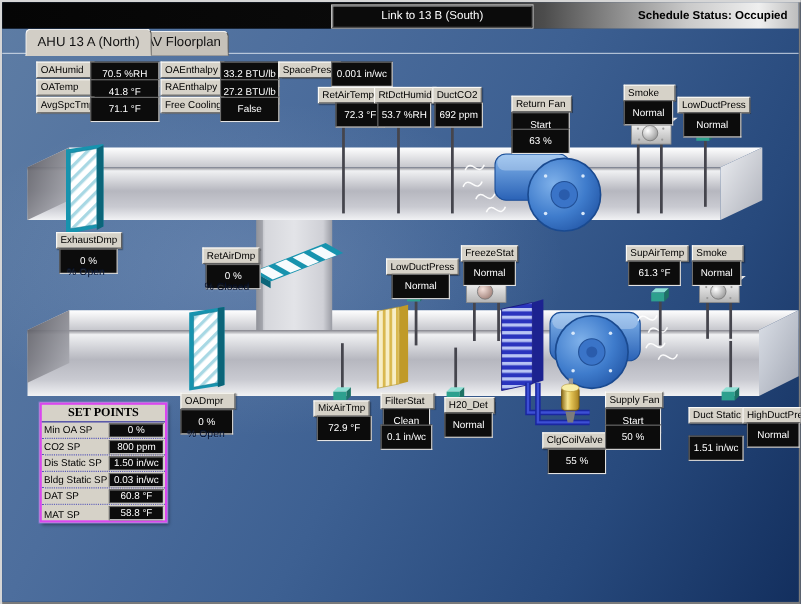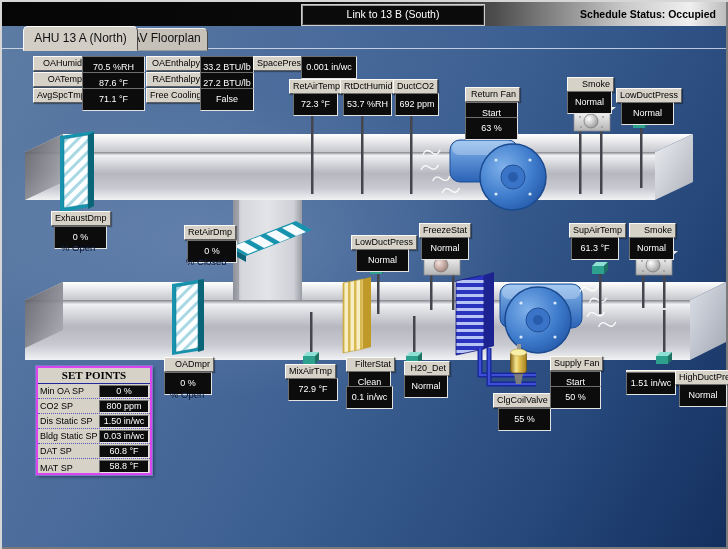--- a/index.html
+++ b/index.html
@@ -19,21 +19,21 @@
   #schedule{position:absolute;right:10px;top:6px;color:#000;font-size:10.5px;font-weight:bold;white-space:nowrap;}
   .tab{position:absolute;text-align:center;color:#111;background:#d2cec6;
     border:1px solid;border-color:#fafafa #474747 #d2cec6 #fafafa;border-radius:5px 5px 0 0;
     font-size:12px;cursor:pointer;white-space:nowrap;}
   #tab1{left:3px;top:26px;width:113px;height:23px;line-height:22px;z-index:41;margin-left:20px;}
   #tab2{left:118px;top:28px;width:88px;height:21px;line-height:19px;z-index:40;background:#c5c1b9;
     border-color:#efefef #474747 #9a9a9a #efefef;text-align:center;}
   #pageline{position:absolute;left:2px;top:48px;width:724px;height:1px;background:rgba(235,240,248,.75);z-index:39;}
   #diagram{position:absolute;left:0;top:0;width:728px;height:549px;z-index:5;pointer-events:none;}
   .lbl{position:absolute;background:#d6d2c8;color:#000;font-size:9px;line-height:11px;
-    padding:1px 3px;text-align:right;white-space:nowrap;z-index:30;
+    padding:1px 3px;text-align:left;white-space:nowrap;z-index:30;
     border:1px solid;border-color:#fbfaf7 #5e5e5e #5e5e5e #fbfaf7;box-shadow:1px 1px 1px rgba(0,0,0,.35);}
   .val{position:absolute;background:#0c0c0c;color:#fff;font-size:9px;line-height:11px;
     padding:5px 2px;text-align:center;white-space:nowrap;z-index:30;
     border:1px solid;border-color:#6f6f6f #e4e4e4 #e4e4e4 #6f6f6f;}
   .note{position:absolute;color:#05102c;font-size:9.5px;z-index:30;white-space:nowrap;text-shadow:0 1px 1px rgba(120,150,190,.4);}
   #setpoints{position:absolute;left:36px;top:366px;width:112px;z-index:30;background:#d6d2c8;
     border:2px solid #d946ef;box-shadow:0 0 0 1px #7a7ac8, 2px 2px 3px rgba(0,0,0,.4);}
   #setpoints .title{font-family:"Liberation Serif",serif;font-weight:bold;font-size:11px;
     text-align:center;height:15px;line-height:15px;border-bottom:1px solid #26269c;color:#000;}
   #setpoints .sprow{display:flex;align-items:center;height:14px;border-bottom:1px dotted #5858b8;}
@@ -287,36 +287,36 @@
       <rect x="517" y="344" width="4" height="9" fill="#9a9a9a"></rect>
       <polygon points="514,374 523,374 521,384 516,384" fill="#7c7c7c"></polygon>
       <rect x="510.5" y="352" width="16" height="21" rx="3" fill="url(#gGold)" stroke="#6e5410" stroke-width="0.75"></rect>
       <ellipse cx="518.5" cy="352.5" rx="8" ry="3.5" fill="#f8efa8" stroke="#b09030" stroke-width="0.5"></ellipse>
     </g>
   </svg>
 
   <div class="lbl" style="left:33px;top:56px;width:45px">OAHumid</div>
   <div class="val" style="left:82px;top:56px;width:57px">70.5 %RH</div>
   <div class="lbl" style="left:33px;top:72px;width:45px">OATemp</div>
-  <div class="val" style="left:82px;top:72px;width:57px">87.6 °F</div>
+  <div class="val" style="left:82px;top:72px;width:57px">41.8 °F</div>
   <div class="lbl" style="left:33px;top:88px;width:45px">AvgSpcTmp</div>
   <div class="val" style="left:82px;top:88px;width:57px">71.1 °F</div>
 
   <div class="lbl" style="left:146px;top:56px;width:50px">OAEnthalpy</div>
   <div class="val" style="left:200px;top:56px;width:48px">33.2 BTU/lb</div>
   <div class="lbl" style="left:146px;top:72px;width:50px">RAEnthalpy</div>
   <div class="val" style="left:200px;top:72px;width:48px">27.2 BTU/lb</div>
   <div class="lbl" style="left:146px;top:88px;width:50px">Free Cooling</div>
   <div class="val" style="left:200px;top:88px;width:48px">False</div>
 
   <div class="lbl" style="left:253px;top:56px">SpacePress</div>
   <div class="val" style="left:301px;top:56px;width:50px">0.001 in/wc</div>
 
   <div class="lbl" style="left:289px;top:79px">RetAirTemp</div>
-  <div class="val" style="left:293px;top:93px;width:39px">72.3 °F</div>
+  <div class="val" style="left:305px;top:93px;width:39px">72.3 °F</div>
   <div class="lbl" style="left:340px;top:79px">RtDctHumid</div>
   <div class="val" style="left:343px;top:93px;width:43px">53.7 %RH</div>
   <div class="lbl" style="left:393px;top:79px">DuctCO2</div>
   <div class="val" style="left:395px;top:93px;width:38px">692 ppm</div>
 
   <div class="lbl" style="left:465px;top:87px;width:47px">Return Fan</div>
   <div class="val" style="left:465px;top:102px;width:47px">Start</div>
   <div class="val" style="left:465px;top:117px;width:47px">63 %</div>
 
   <div class="lbl" style="left:567px;top:77px;width:39px">Smoke</div>
@@ -356,21 +356,21 @@
   <div class="val" style="left:404px;top:375px;width:38px">Normal</div>
 
   <div class="lbl" style="left:493px;top:393px">ClgCoilValve</div>
   <div class="val" style="left:498px;top:408px;width:47px">55 %</div>
 
   <div class="lbl" style="left:550px;top:356px;width:45px">Supply Fan</div>
   <div class="val" style="left:550px;top:371px;width:45px">Start</div>
   <div class="val" style="left:550px;top:386px;width:45px">50 %</div>
 
   <div class="lbl" style="left:626px;top:370px">Duct Static</div>
-  <div class="val" style="left:626px;top:372px;width:44px">1.51 in/wc</div>
+  <div class="val" style="left:626px;top:396px;width:44px">1.51 in/wc</div>
   <div class="lbl" style="left:675px;top:370px">HighDuctPress</div>
   <div class="val" style="left:679px;top:384px;width:42px">Normal</div>
 
   <div id="setpoints">
     <div class="title">SET POINTS</div>
     <div class="sprow">
       <span class="splbl">Min OA SP</span>
       <span class="spval">0 %</span>
     </div>
     <div class="sprow">

